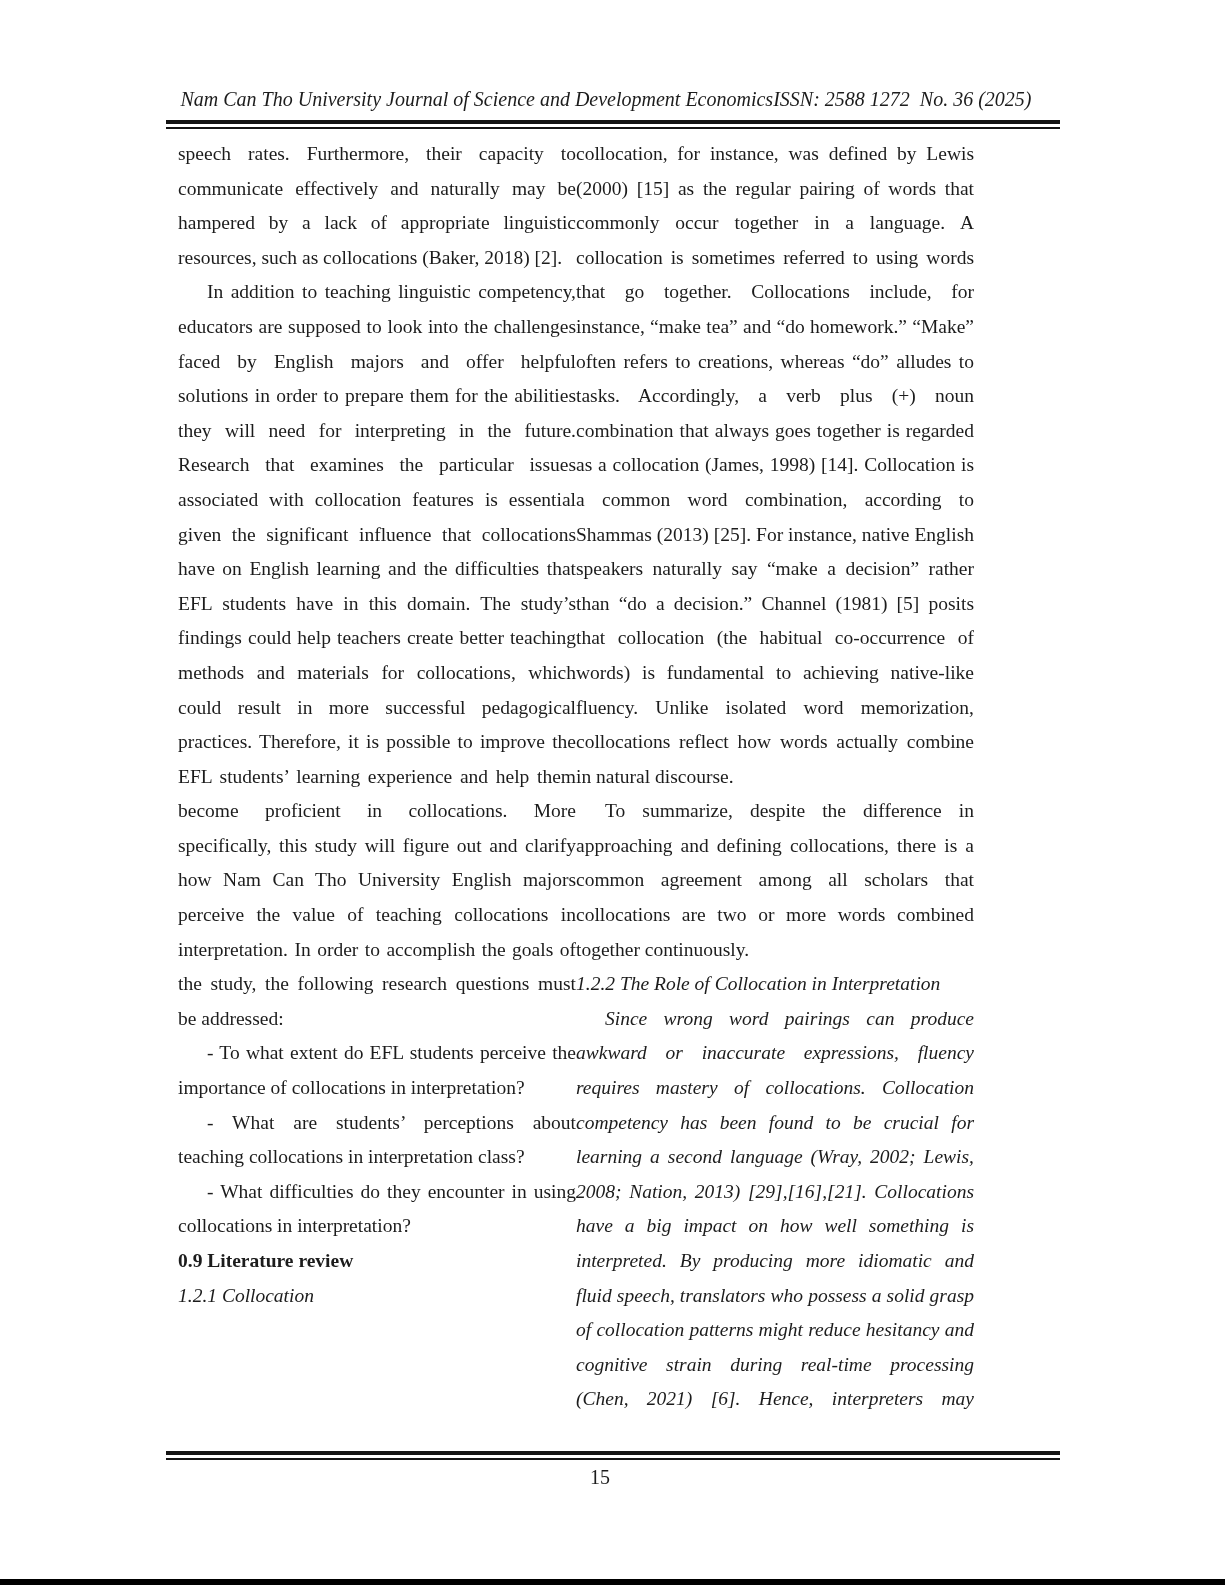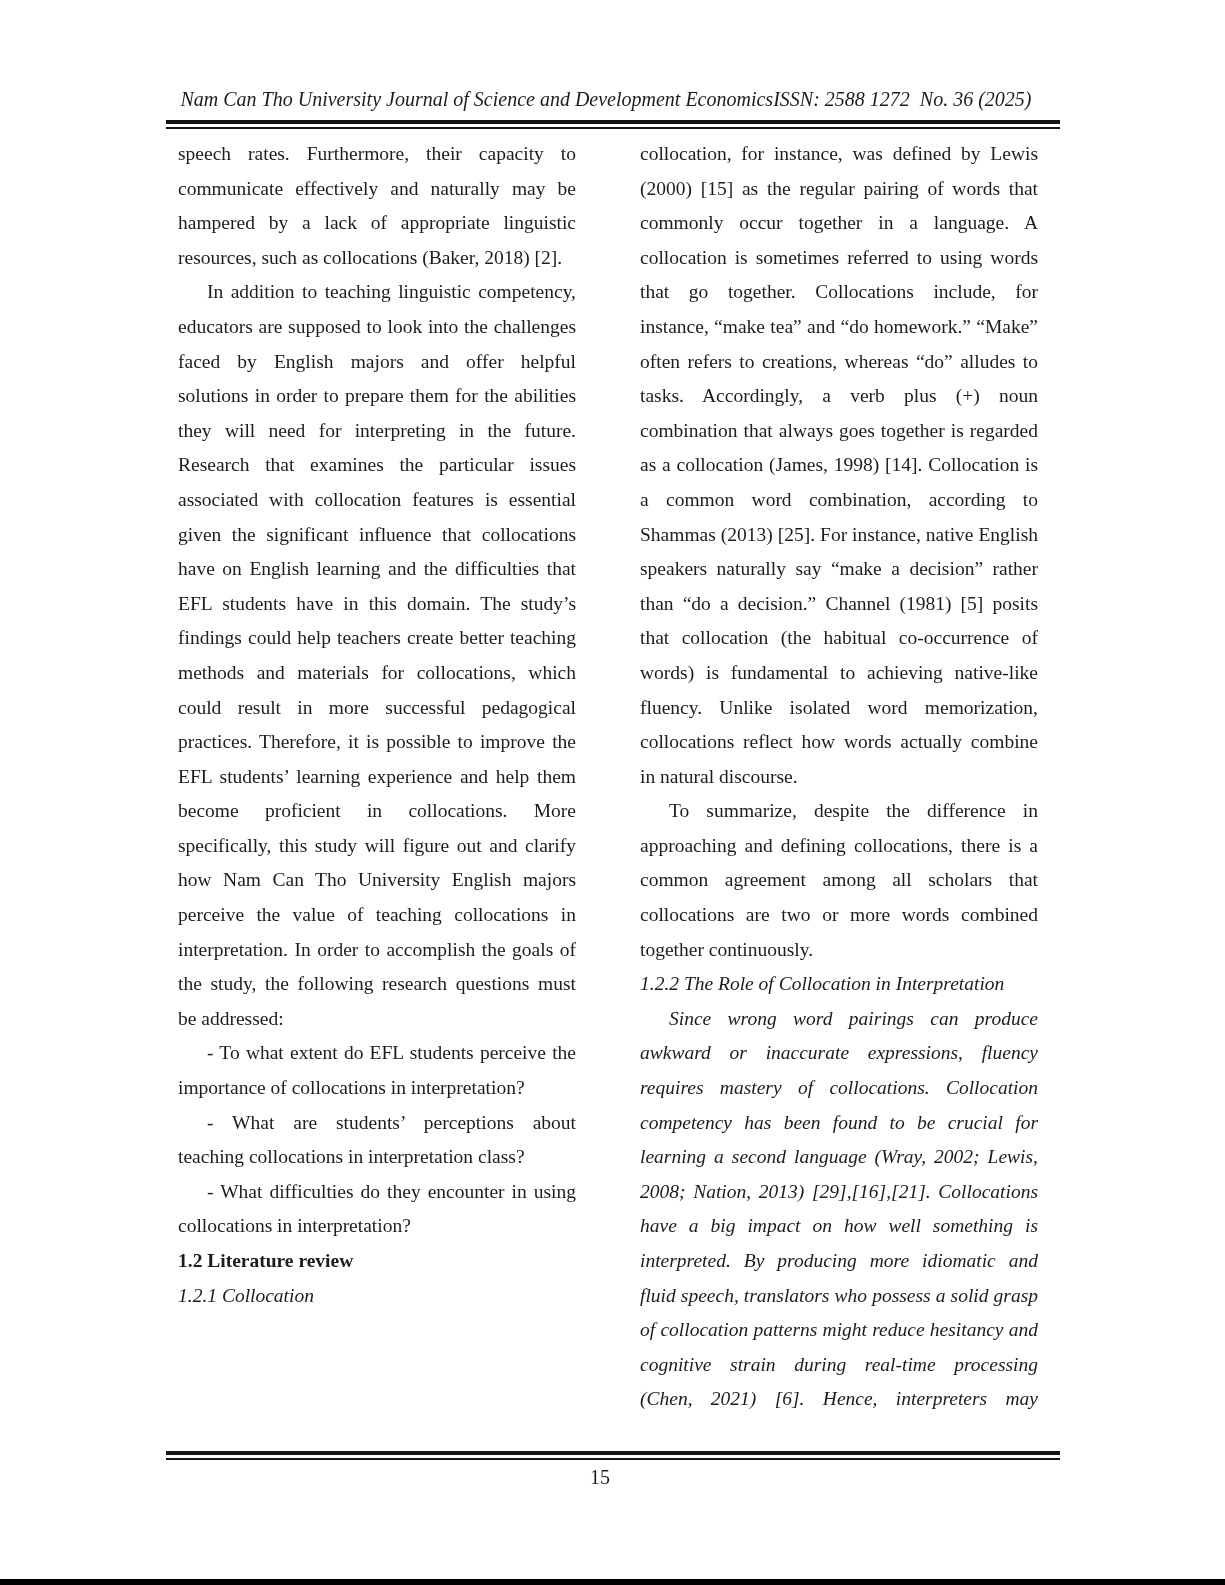--- a/index.html
+++ b/index.html
@@ -27,21 +27,21 @@
   .rule.footer-rule { top: 1451px; }
   .columns {
     position: absolute; left: 178px; top: 137px; width: 860px; height: 1302px;
     display: flex; overflow: hidden;
   }
   .col {
     width: 398px;
     font-size: 19.5px; line-height: 34.6px;
     text-align: justify;
   }
-  .col.left { margin-right: 64px; }
+  .col.left { }
   .block { margin: 0; padding: 0; }
   .indent { text-indent: 29px; }
   .bold { font-weight: bold; }
   .italic { font-style: italic; }
   .jlast { text-align-last: justify; font-style: italic; }
   .page-number {
     position: absolute; left: 166px; top: 1466px; width: 868px;
     text-align: center; font-size: 20px;
   }
   .bottom-bar {
@@ -59,21 +59,21 @@
 
 <div class="rule header-rule"></div>
 
 <div class="columns">
   <div class="col left">
       <p class="block">speech rates. Furthermore, their capacity to communicate effectively and naturally may be hampered by a lack of appropriate linguistic resources, such as collocations (Baker, 2018) [2].</p>
       <p class="block indent">In addition to teaching linguistic competency, educators are supposed to look into the challenges faced by English majors and offer helpful solutions in order to prepare them for the abilities they will need for interpreting in the future. Research that examines the particular issues associated with collocation features is essential given the significant influence that collocations have on English learning and the difficulties that EFL students have in this domain. The study’s findings could help teachers create better teaching methods and materials for collocations, which could result in more successful pedagogical practices. Therefore, it is possible to improve the EFL students’ learning experience and help them become proficient in collocations. More specifically, this study will figure out and clarify how Nam Can Tho University English majors perceive the value of teaching collocations in interpretation. In order to accomplish the goals of the study, the following research questions must be addressed:</p>
       <p class="block indent">- To what extent do EFL students perceive the importance of collocations in interpretation?</p>
       <p class="block indent">- What are students’ perceptions about teaching collocations in interpretation class?</p>
       <p class="block indent">- What difficulties do they encounter in using collocations in interpretation?</p>
-      <p class="block bold">1.2 Literature review</p>
+      <p class="block bold">0.9 Literature review</p>
       <p class="block italic">1.2.1 Collocation</p>
     </div>
   <div class="col right">
       <p class="block">collocation, for instance, was defined by Lewis (2000) [15] as the regular pairing of words that commonly occur together in a language. A collocation is sometimes referred to using words that go together. Collocations include, for instance, “make tea” and “do homework.” “Make” often refers to creations, whereas “do” alludes to tasks. Accordingly, a verb plus (+) noun combination that always goes together is regarded as a collocation (James, 1998) [14]. Collocation is a common word combination, according to Shammas (2013) [25]. For instance, native English speakers naturally say “make a decision” rather than “do a decision.” Channel (1981) [5] posits that collocation (the habitual co-occurrence of words) is fundamental to achieving native-like fluency. Unlike isolated word memorization, collocations reflect how words actually combine in natural discourse.</p>
       <p class="block indent">To summarize, despite the difference in approaching and defining collocations, there is a common agreement among all scholars that collocations are two or more words combined together continuously.</p>
       <p class="block italic">1.2.2 The Role of Collocation in Interpretation</p>
       <p class="block indent jlast">Since wrong word pairings can produce awkward or inaccurate expressions, fluency requires mastery of collocations. Collocation competency has been found to be crucial for learning a second language (Wray, 2002; Lewis, 2008; Nation, 2013) [29],[16],[21]. Collocations have a big impact on how well something is interpreted. By producing more idiomatic and fluid speech, translators who possess a solid grasp of collocation patterns might reduce hesitancy and cognitive strain during real-time processing (Chen, 2021) [6]. Hence, interpreters may</p>
     </div>
 </div>
 

